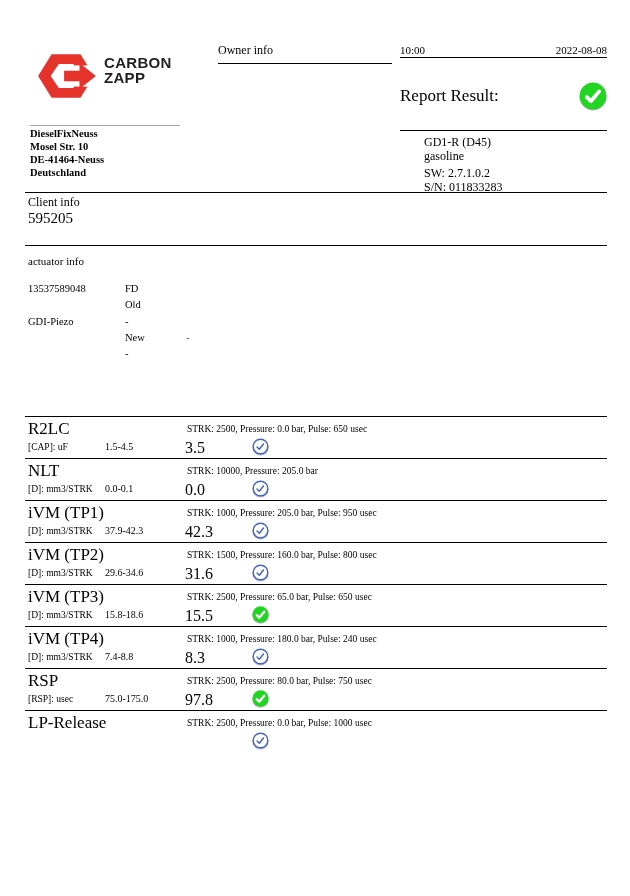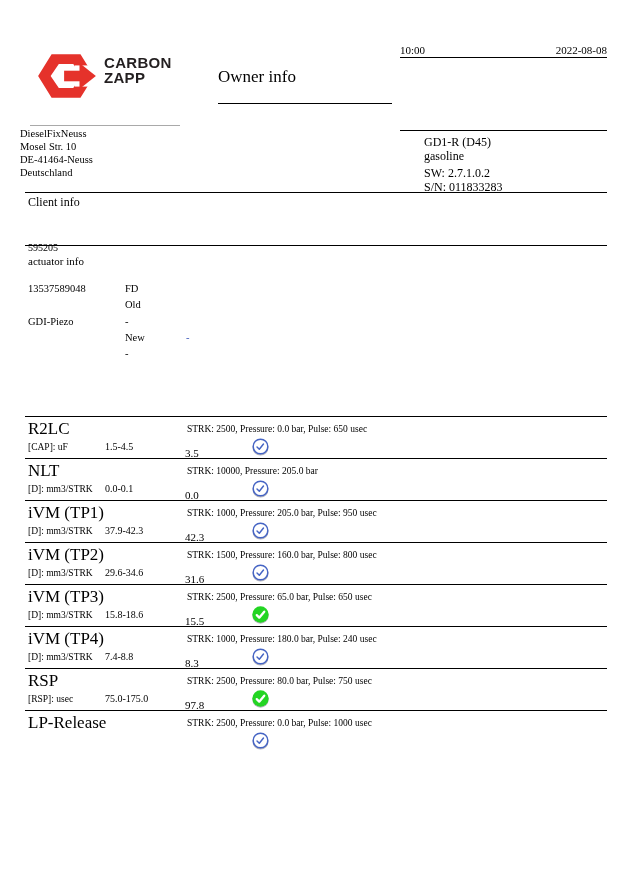--- a/index.html
+++ b/index.html
@@ -4,57 +4,57 @@
 <style>
   html,body{margin:0;padding:0;background:#fff;}
   .page{position:relative;width:630px;height:780px;background:#fff;overflow:hidden;
         font-family:"Liberation Serif","DejaVu Serif",serif;color:#000;}
   .abs{position:absolute;}
 
   
   .logo-icon{left:36px;top:50px;width:62px;height:52px;}
   .logo-text{left:104px;top:56px;font-family:"Liberation Sans","DejaVu Sans",sans-serif;
              font-weight:bold;font-size:15px;line-height:14.5px;color:#231f20;letter-spacing:.3px;}
-  .owner-head{left:218px;top:43px;width:174px;font-size:17px;border-bottom:1px solid #000;padding-bottom:16px;margin-top:24px;}
+  .owner-head{left:218px;top:43px;width:174px;font-size:12px;border-bottom:1px solid #000;padding-bottom:5px;}
   .right-head{left:400px;top:43px;width:207px;}
   .th-row{display:flex;justify-content:space-between;border-bottom:1px solid #000;
           font-size:12px;padding-bottom:1px;}
   .th-row.vals{font-size:11px;padding-top:1px;}
   .report-result{left:400px;top:82px;width:207px;display:flex;justify-content:space-between;align-items:center;}
   .report-result .rr-label{font-size:17px;}
   .rr-check{width:28px;height:28px;}
 
   .addr-sep{left:30px;top:125px;width:150px;border-top:1px solid #a9a9a9;}
-  .address{left:20px;top:127px;font-size:10.5px;font-weight:normal;line-height:13px;}
+  .address{left:30px;top:127px;font-size:10.5px;font-weight:bold;line-height:13px;}
   .contact{left:215px;top:127px;font-size:10.5px;line-height:13px;}
   .contact .email{margin-top:5px;}
   .machine-sep{left:400px;top:130px;width:207px;border-top:1px solid #000;}
   .machine{left:400px;top:136px;font-size:12px;line-height:13.5px;margin-left:24px;}
   .machine .sw{margin-top:4px;}
 
   
   .hr{left:25px;width:582px;border-top:1px solid #000;}
   .client-label{left:28px;top:195px;font-size:12px;}
-  .client-value{left:28px;top:210px;font-size:10px;margin-top:32px;}
+  .client-value{left:28px;top:210px;font-size:15px;}
   .actuator-label{left:28px;top:255px;font-size:11px;}
   .actuator-grid{left:28px;top:281px;font-size:10.5px;line-height:16.3px;}
   .actuator-grid .arow{display:flex;}
   .actuator-grid .c1{width:97px;}
   .actuator-grid .c2{width:61px;}
   .actuator-grid .c3{width:120px;}
   .blue-dash{color:#3a56b8;}
 
   
   .tests{left:25px;top:416px;width:582px;}
   .trow{position:relative;height:41px;border-top:1px solid #000;}
   .tname{position:absolute;left:3px;top:2px;font-size:17px;}
   .tparams{position:absolute;left:162px;top:7px;font-size:9.5px;}
   .tunit{position:absolute;left:3px;top:25px;font-size:9.5px;}
   .trange{position:absolute;left:80px;top:24px;font-size:10px;}
-  .tvalue{position:absolute;left:160px;top:22px;font-size:11px;margin-top:8px;}
+  .tvalue{position:absolute;left:160px;top:22px;font-size:16px;}
   .tcheck{position:absolute;left:227px;top:21px;width:17px;height:17px;}
   .tcheck svg,.rr-check svg{width:100%;height:100%;display:block;
         filter:drop-shadow(0 1.3px .6px rgba(90,90,110,.45));}
 
   
   .footer-line{top:813px;}
   .page-label{left:0;right:0;top:832px;text-align:left;font-size:11px;}
   .bottom-bar{left:0;top:888px;width:630px;height:8px;background:#1f3a63;}
 </style>
 </head>
@@ -78,20 +78,29 @@
 
   <div class="abs owner-head">Owner info</div>
 
   <div class="abs right-head">
     <div class="th-row vals">
       <span>10:00</span>
       <span>2022-08-08</span>
     </div>
   </div>
 
+  <div class="abs report-result">
+    <span class="rr-label">Report Result:</span>
+    <span class="rr-check">
+        <svg viewBox="0 0 20 20">
+          <circle cx="10" cy="10" r="9.6" fill="#23d523"></circle>
+          <path d="M5.6 10.8 l2.9 2.9 5.9-7" fill="none" stroke="#fff" stroke-width="2.7" stroke-linecap="round" stroke-linejoin="round"></path>
+        </svg>
+      </span>
+  </div>
 
   <div class="abs addr-sep"></div>
   <div class="abs address">
     <div>DieselFixNeuss</div>
     <div>Mosel Str. 10</div>
     <div>DE-41464-Neuss</div>
     <div>Deutschland</div>
   </div>
   <div class="abs machine-sep"></div>
   <div class="abs machine">

